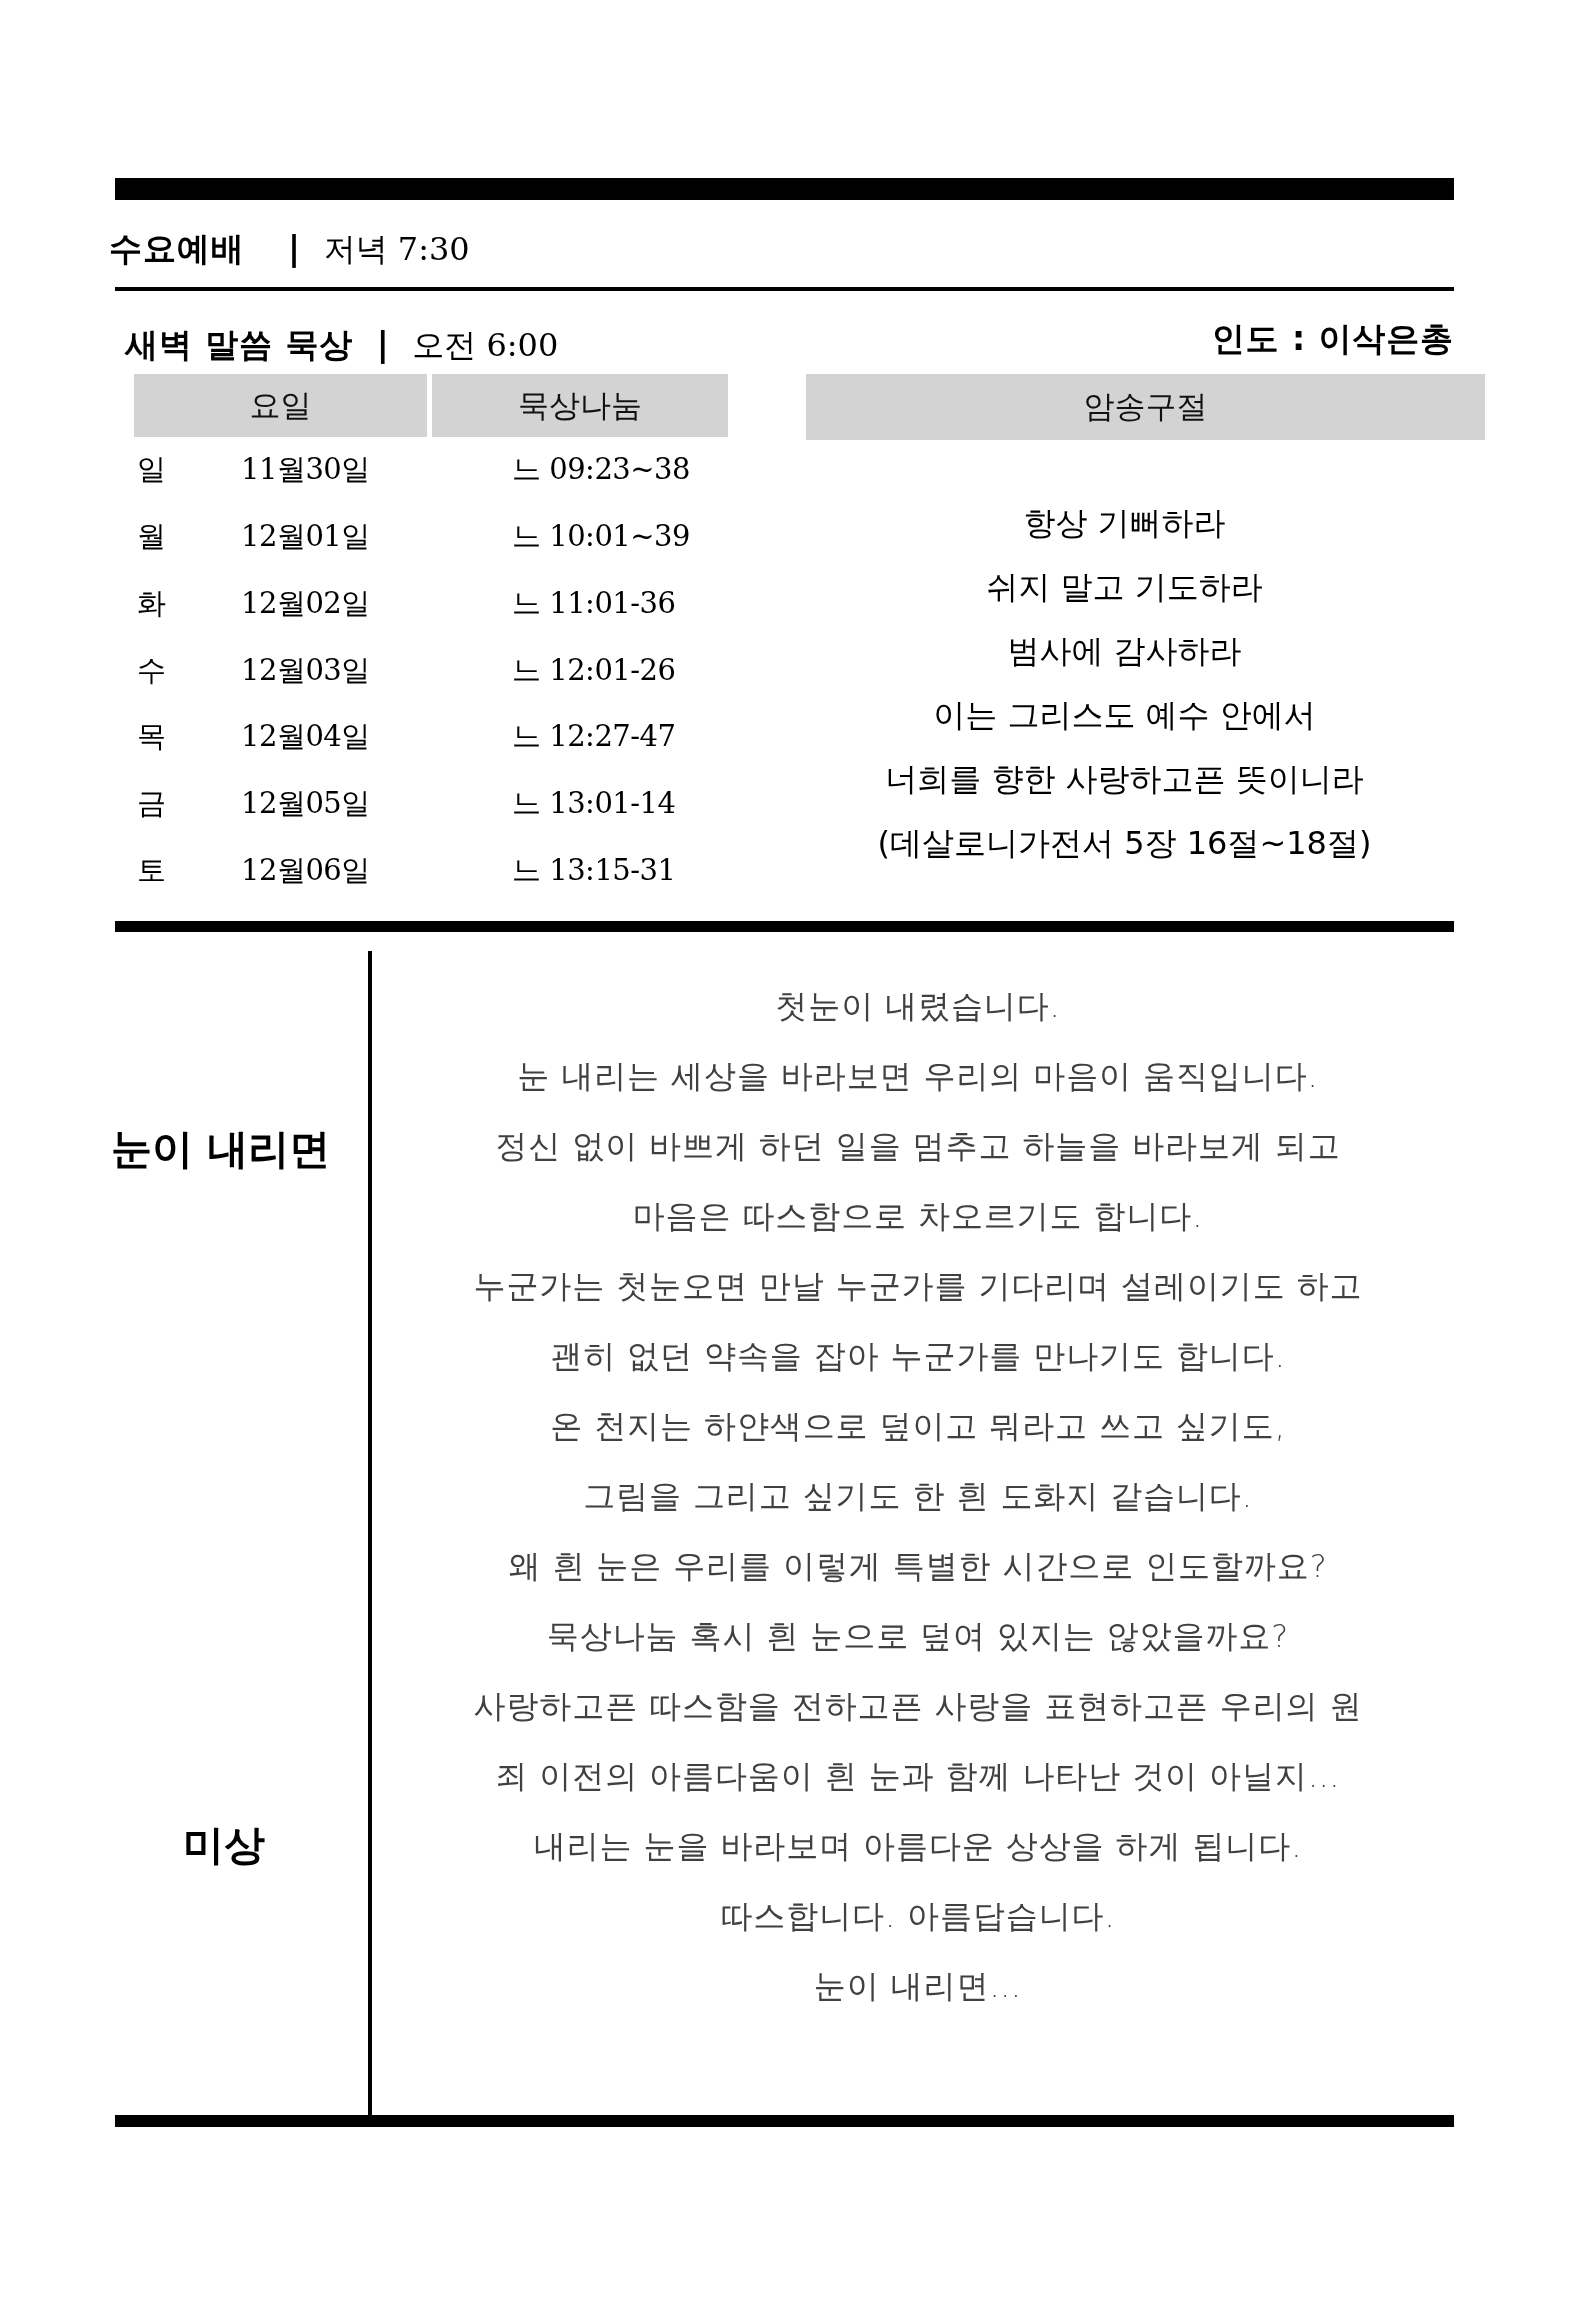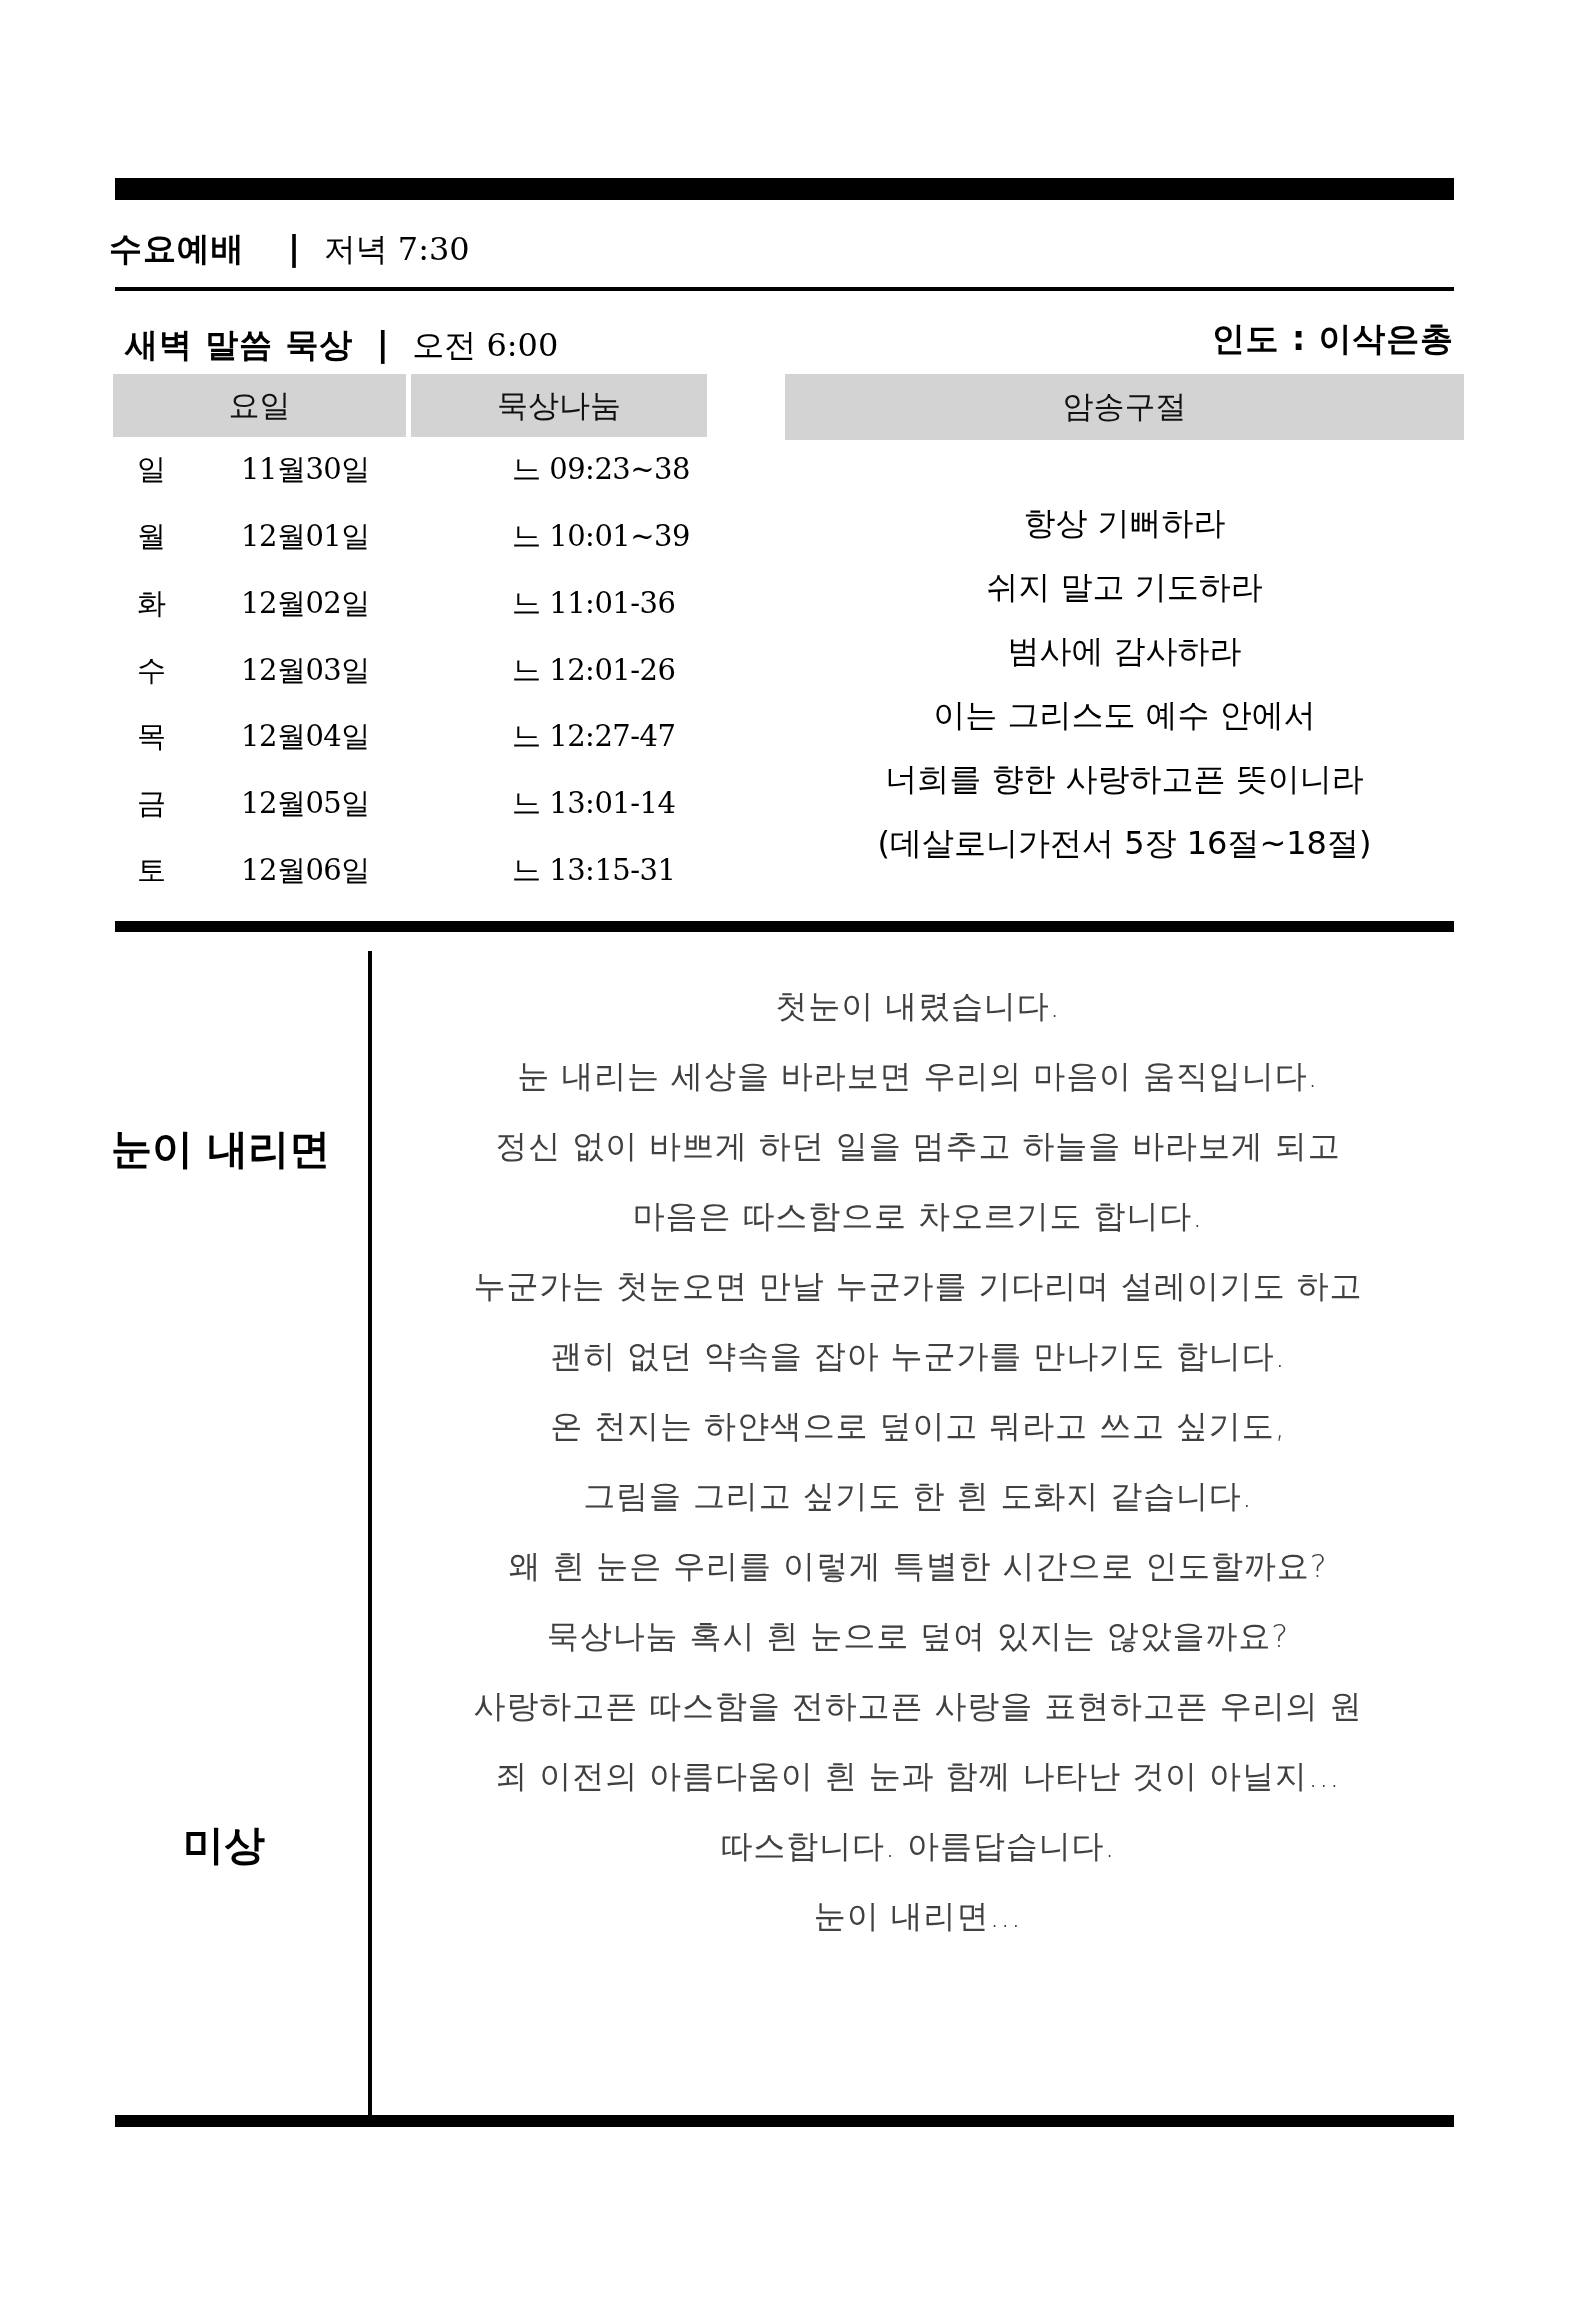--- a/index.html
+++ b/index.html
@@ -7,21 +7,21 @@
            font-family: "DejaVu Serif", "Liberation Serif", serif; color: #000; }
     .abs { position: absolute; }
     .bar-thick { background: #000; left: 115px; width: 1339px; }
     .rule-thin { background: #000; left: 115px; width: 1339px; height: 3.7px; }
     .service-line { left: 109px; font-size: 33px; white-space: nowrap; line-height: 58px; }
     .service-line .name { font-weight: bold; font-family: "DejaVu Sans", sans-serif; letter-spacing: 0.9px; }
     .service-line .sep { font-weight: bold; margin: 0 13px; font-family: "DejaVu Sans", sans-serif; }
     .service-line .time { font-family: "DejaVu Serif", serif; font-size: 32px; }
     .leader { right: 141px; font-size: 33px; font-weight: bold; font-family: "DejaVu Sans", sans-serif; line-height: 46px; white-space: nowrap; letter-spacing: 0.9px; }
     .th { background: #d3d3d3; top: 374px; height: 63px; display: flex; align-items: center; justify-content: center;
-          font-size: 31px; color: #111; font-family: "DejaVu Serif", serif; }
+          font-size: 31px; color: #111; font-family: "DejaVu Serif", serif; margin-left: 21px; }
     .row { left: 0; height: 46px; width: 785px; font-size: 29px; line-height: 46px; font-family: "DejaVu Serif", serif; }
     .row .dow { position: absolute; left: 137px; }
     .row .date { position: absolute; left: 241px; letter-spacing: -0.5px; }
     .row .reading { position: absolute; left: 512px; letter-spacing: -0.5px; }
     .verse { left: 785px; width: 679px; text-align: center; font-family: "DejaVu Sans", sans-serif; font-size: 32px; }
     .verse div { height: 64px; line-height: 64px; }
     .vline { left: 368px; top: 951px; width: 3.7px; height: 1176px; background: #000; }
     .side-title { font-family: "DejaVu Sans", sans-serif; font-weight: bold; font-size: 41px; white-space: nowrap; }
     .essay { left: 372px; width: 1092px; top: 971px; text-align: center; color: #404040;
              font-family: "DejaVu Sans", sans-serif; font-size: 32px; font-weight: 300; }
@@ -108,18 +108,19 @@
   <div>정신 없이 바쁘게 하던 일을 멈추고 하늘을 바라보게 되고</div>
   <div>마음은 따스함으로 차오르기도 합니다.</div>
   <div>누군가는 첫눈오면 만날 누군가를 기다리며 설레이기도 하고</div>
   <div>괜히 없던 약속을 잡아 누군가를 만나기도 합니다.</div>
   <div>온 천지는 하얀색으로 덮이고 뭐라고 쓰고 싶기도,</div>
   <div>그림을 그리고 싶기도 한 흰 도화지 같습니다.</div>
   <div>왜 흰 눈은 우리를 이렇게 특별한 시간으로 인도할까요?</div>
   <div>묵상나눔 혹시 흰 눈으로 덮여 있지는 않았을까요?</div>
   <div>사랑하고픈 따스함을 전하고픈 사랑을 표현하고픈 우리의 원</div>
   <div>죄 이전의 아름다움이 흰 눈과 함께 나타난 것이 아닐지…</div>
+  <div>내리는 눈을 바라보며 아름다운 상상을 하게 됩니다.</div>
   <div>따스합니다. 아름답습니다.</div>
   <div>눈이 내리면…</div>
 </div>
 
 <div class="abs bar-thick" style="top:2115px;height:12px;"></div>
 
 
 </body></html>

